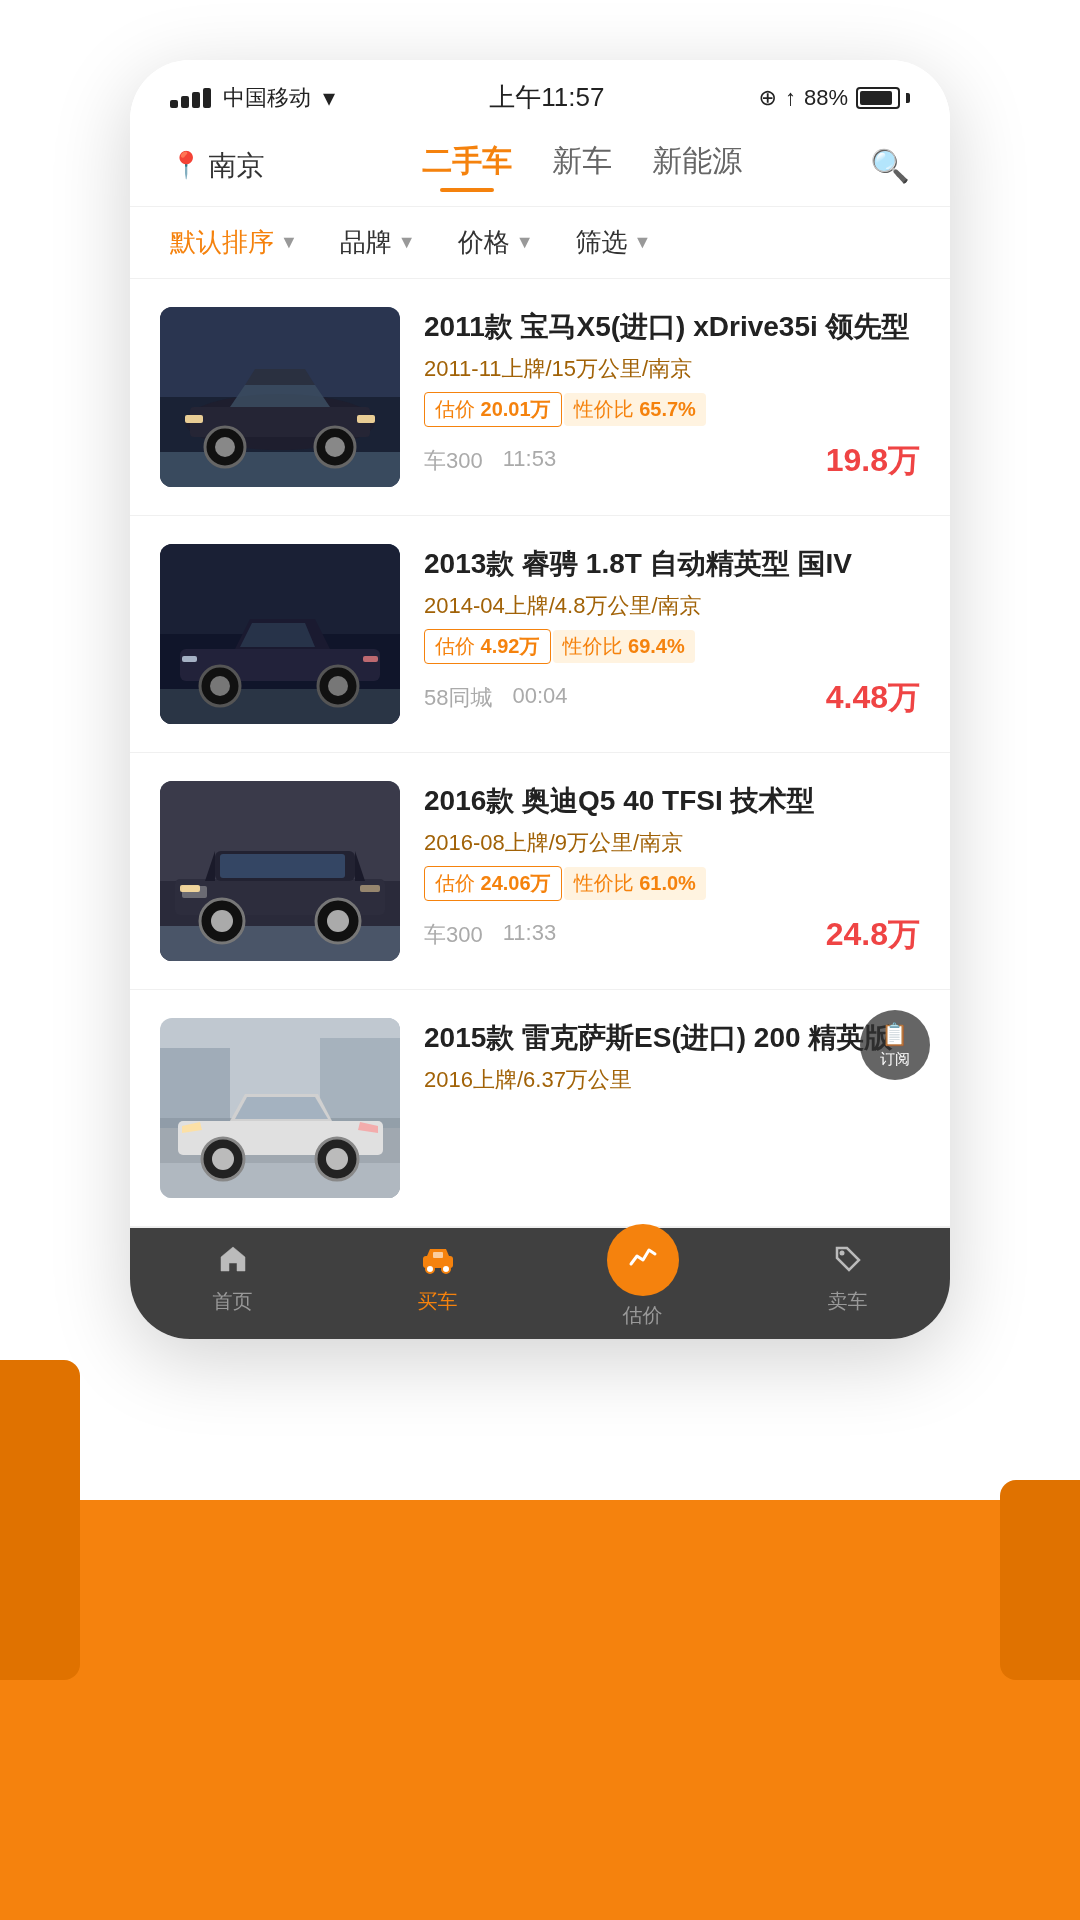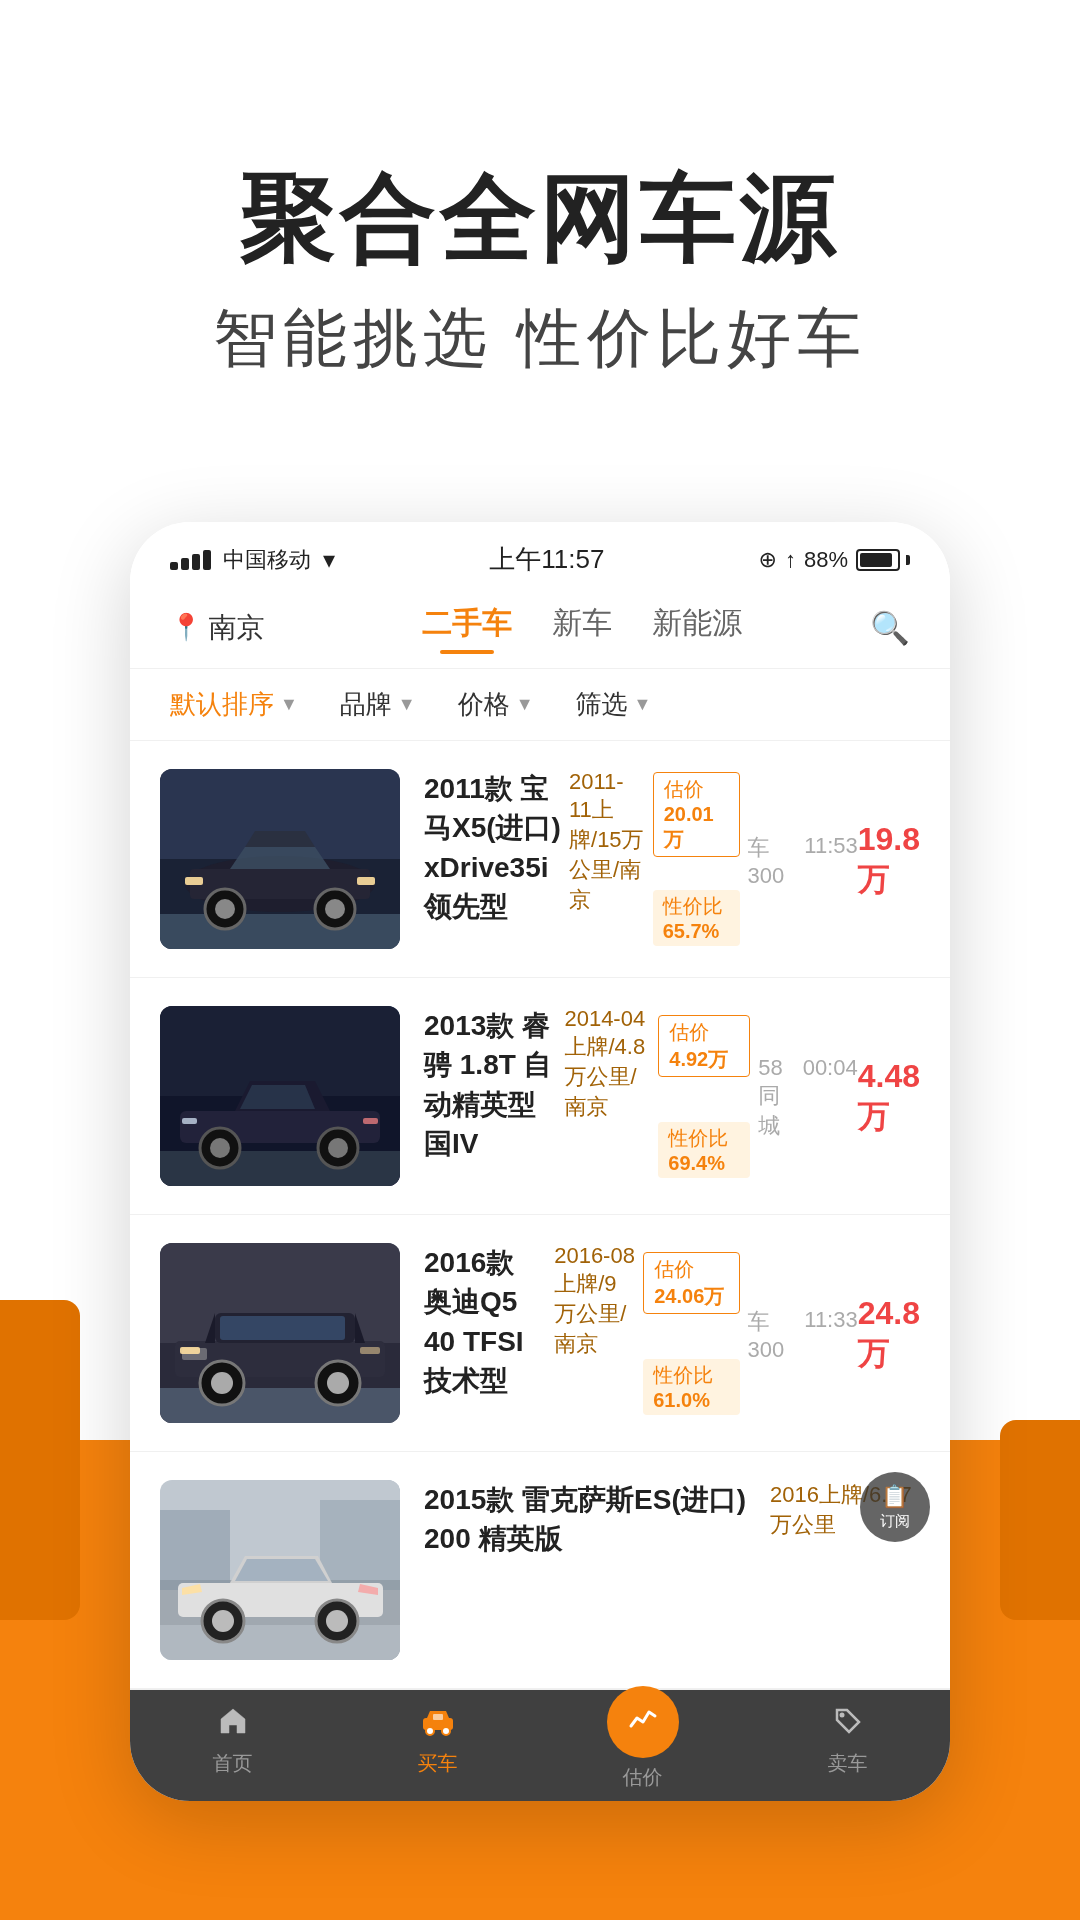--- a/index.html
+++ b/index.html
@@ -238,36 +238,36 @@
     .car-img-audi {
       background: linear-gradient(135deg, #2d3748 0%, #4a5568 40%, #718096 80%, #e2e8f0 100%);
     }
     .car-img-lexus {
       background: linear-gradient(135deg, #f7fafc 0%, #e2e8f0 30%, #a0aec0 60%, #4a5568 100%);
     }
 
     .car-info {
       flex: 1;
       display: flex;
-      flex-direction: row;
+      flex-direction: column;
       gap: 8px;
     }
     .car-title {
       font-size: 28px;
       font-weight: 600;
       color: #222;
       line-height: 1.4;
     }
     .car-meta {
       font-size: 22px;
       color: #a16207;
     }
     .car-tags {
       display: flex;
-      gap: 28px;
+      gap: 2px;
       align-items: center;
       flex-wrap: wrap;
     }
     .tag {
       font-size: 20px;
       padding: 3px 10px;
       border-radius: 4px;
     }
     .tag-estimate {
       border: 1px solid #F5820D;
@@ -399,24 +399,20 @@
       background: #E07200;
       border-radius: 16px 0 0 16px;
       z-index: 1;
     }
   </style>
 </head>
 <body>
 
 <div class="page-wrapper">
 
-  <div class="hero">
-    <h1 class="hero-title">聚合全网车源</h1>
-    <p class="hero-subtitle">智能挑选 性价比好车</p>
-  </div>
 
   <div class="outer-orange"></div>
   <div class="outer-orange-left"></div>
   <div class="outer-orange-right"></div>
 
   <div class="phone-wrapper">
     <div class="phone">
 
       <div class="status-bar">
         <div class="status-left">

